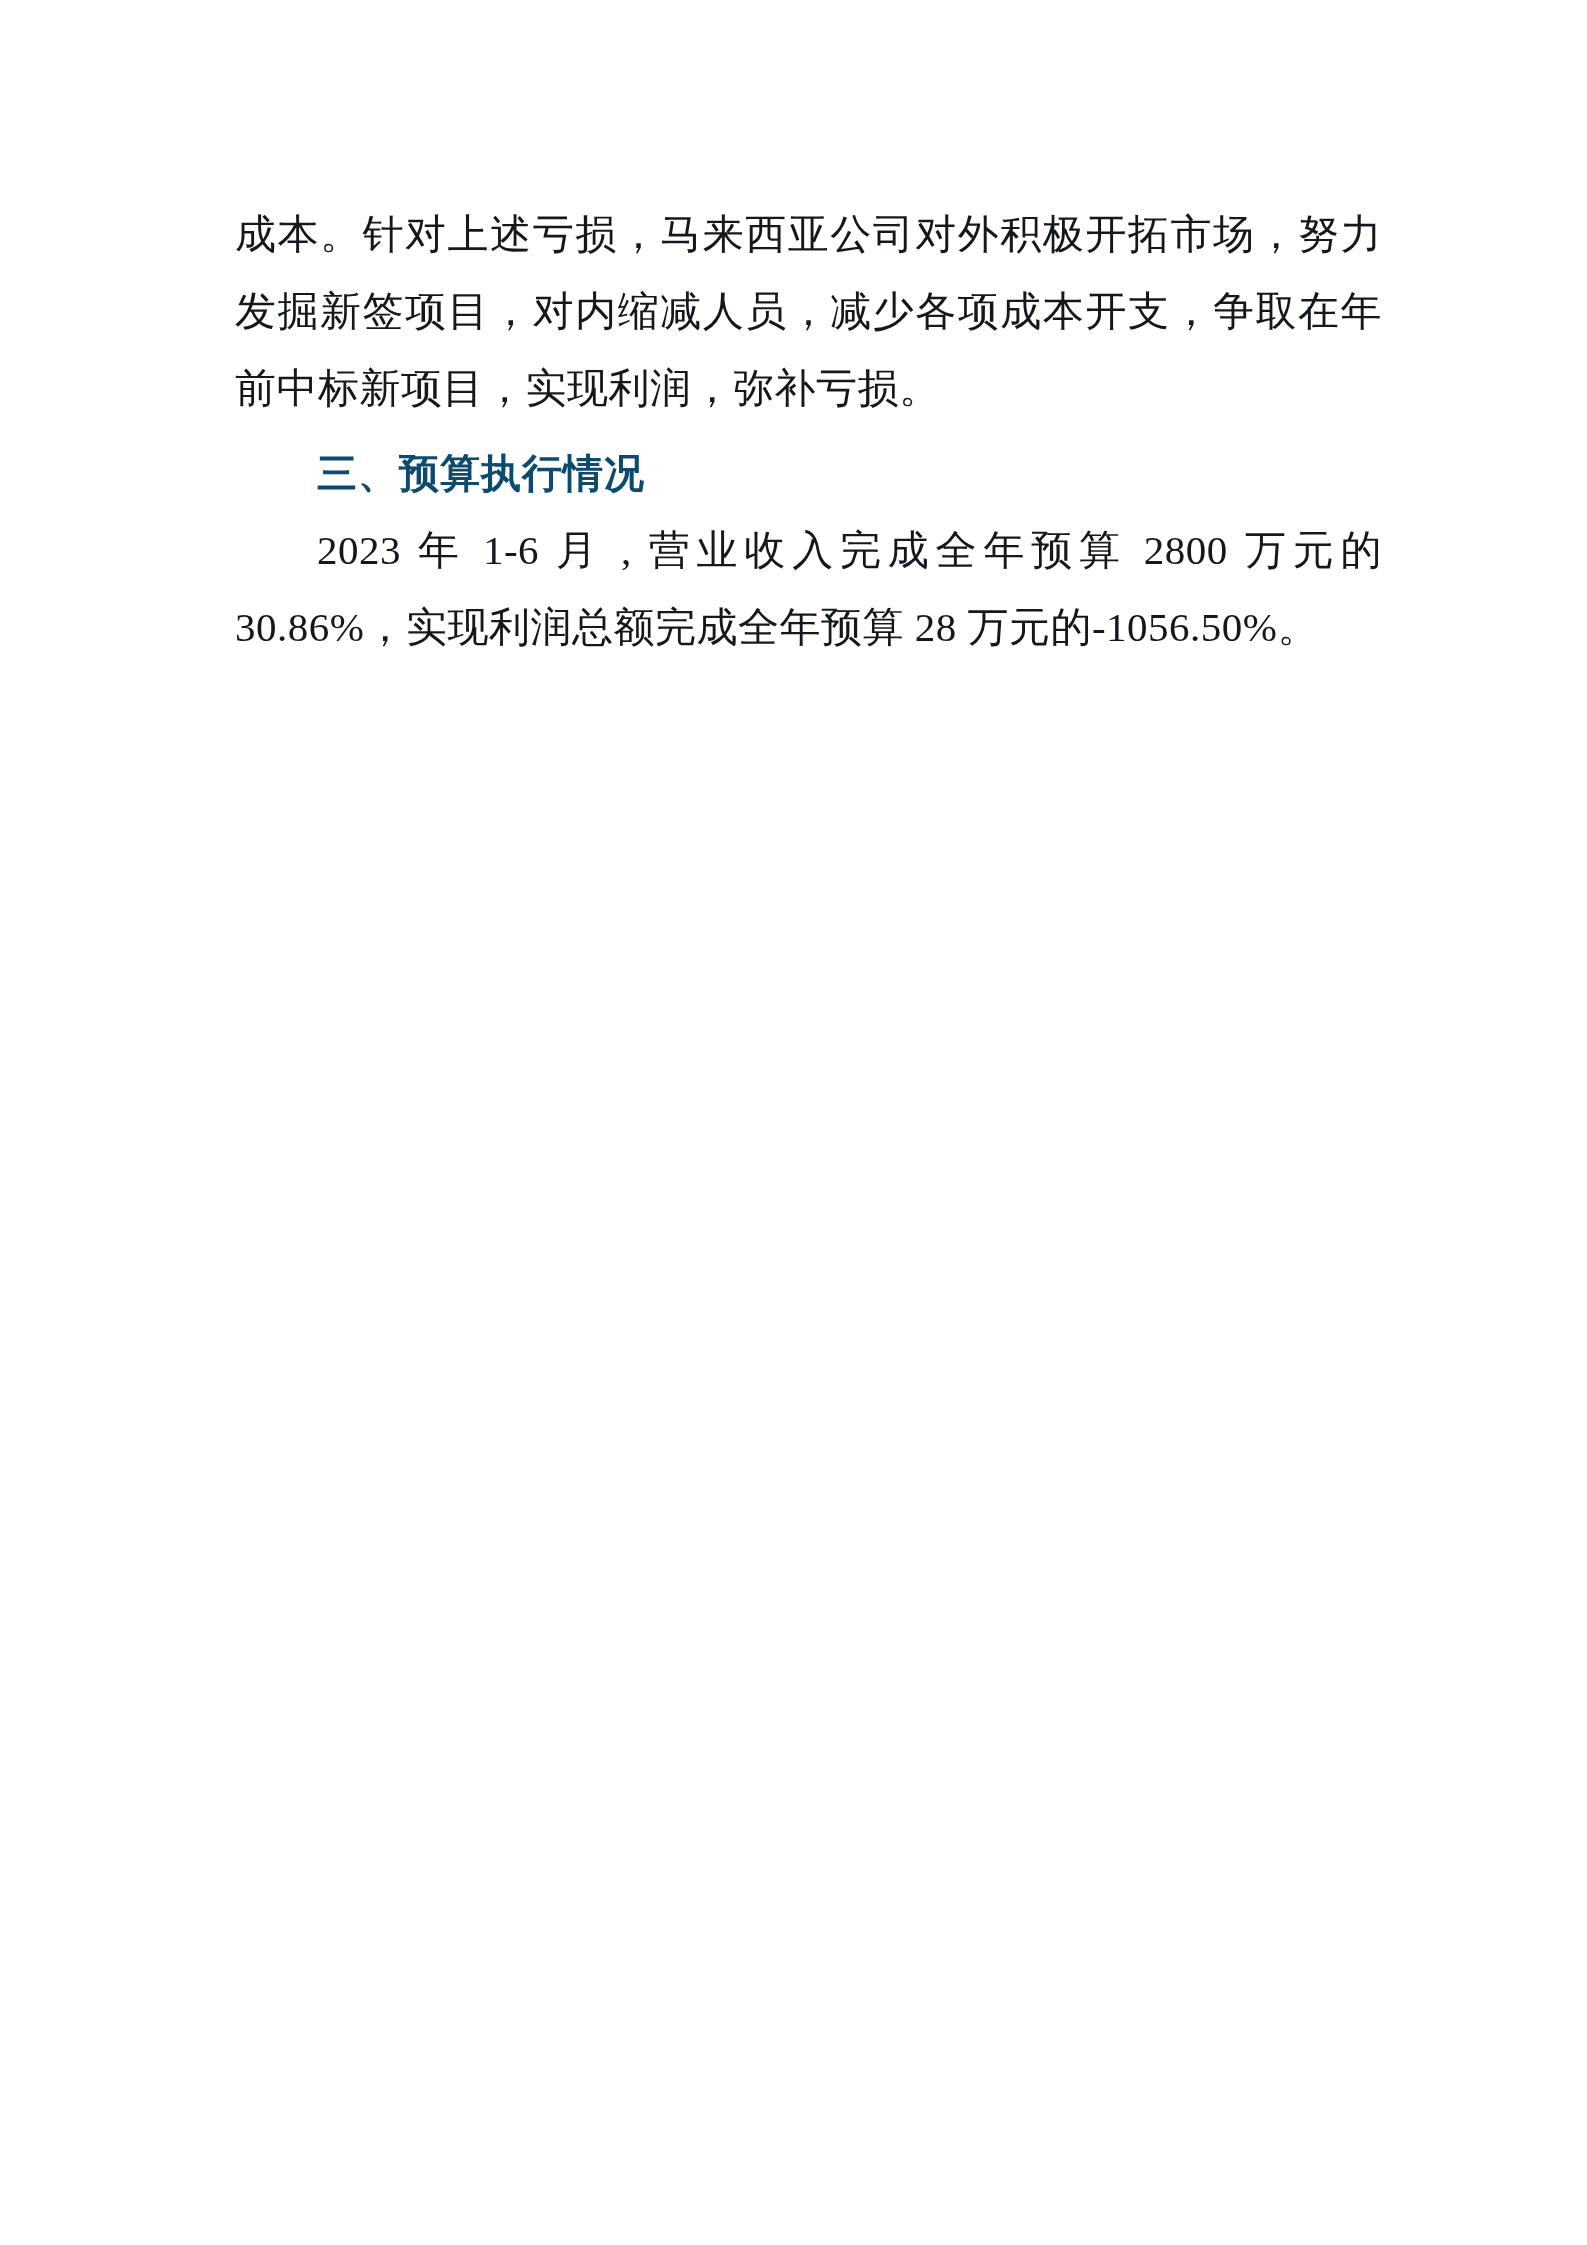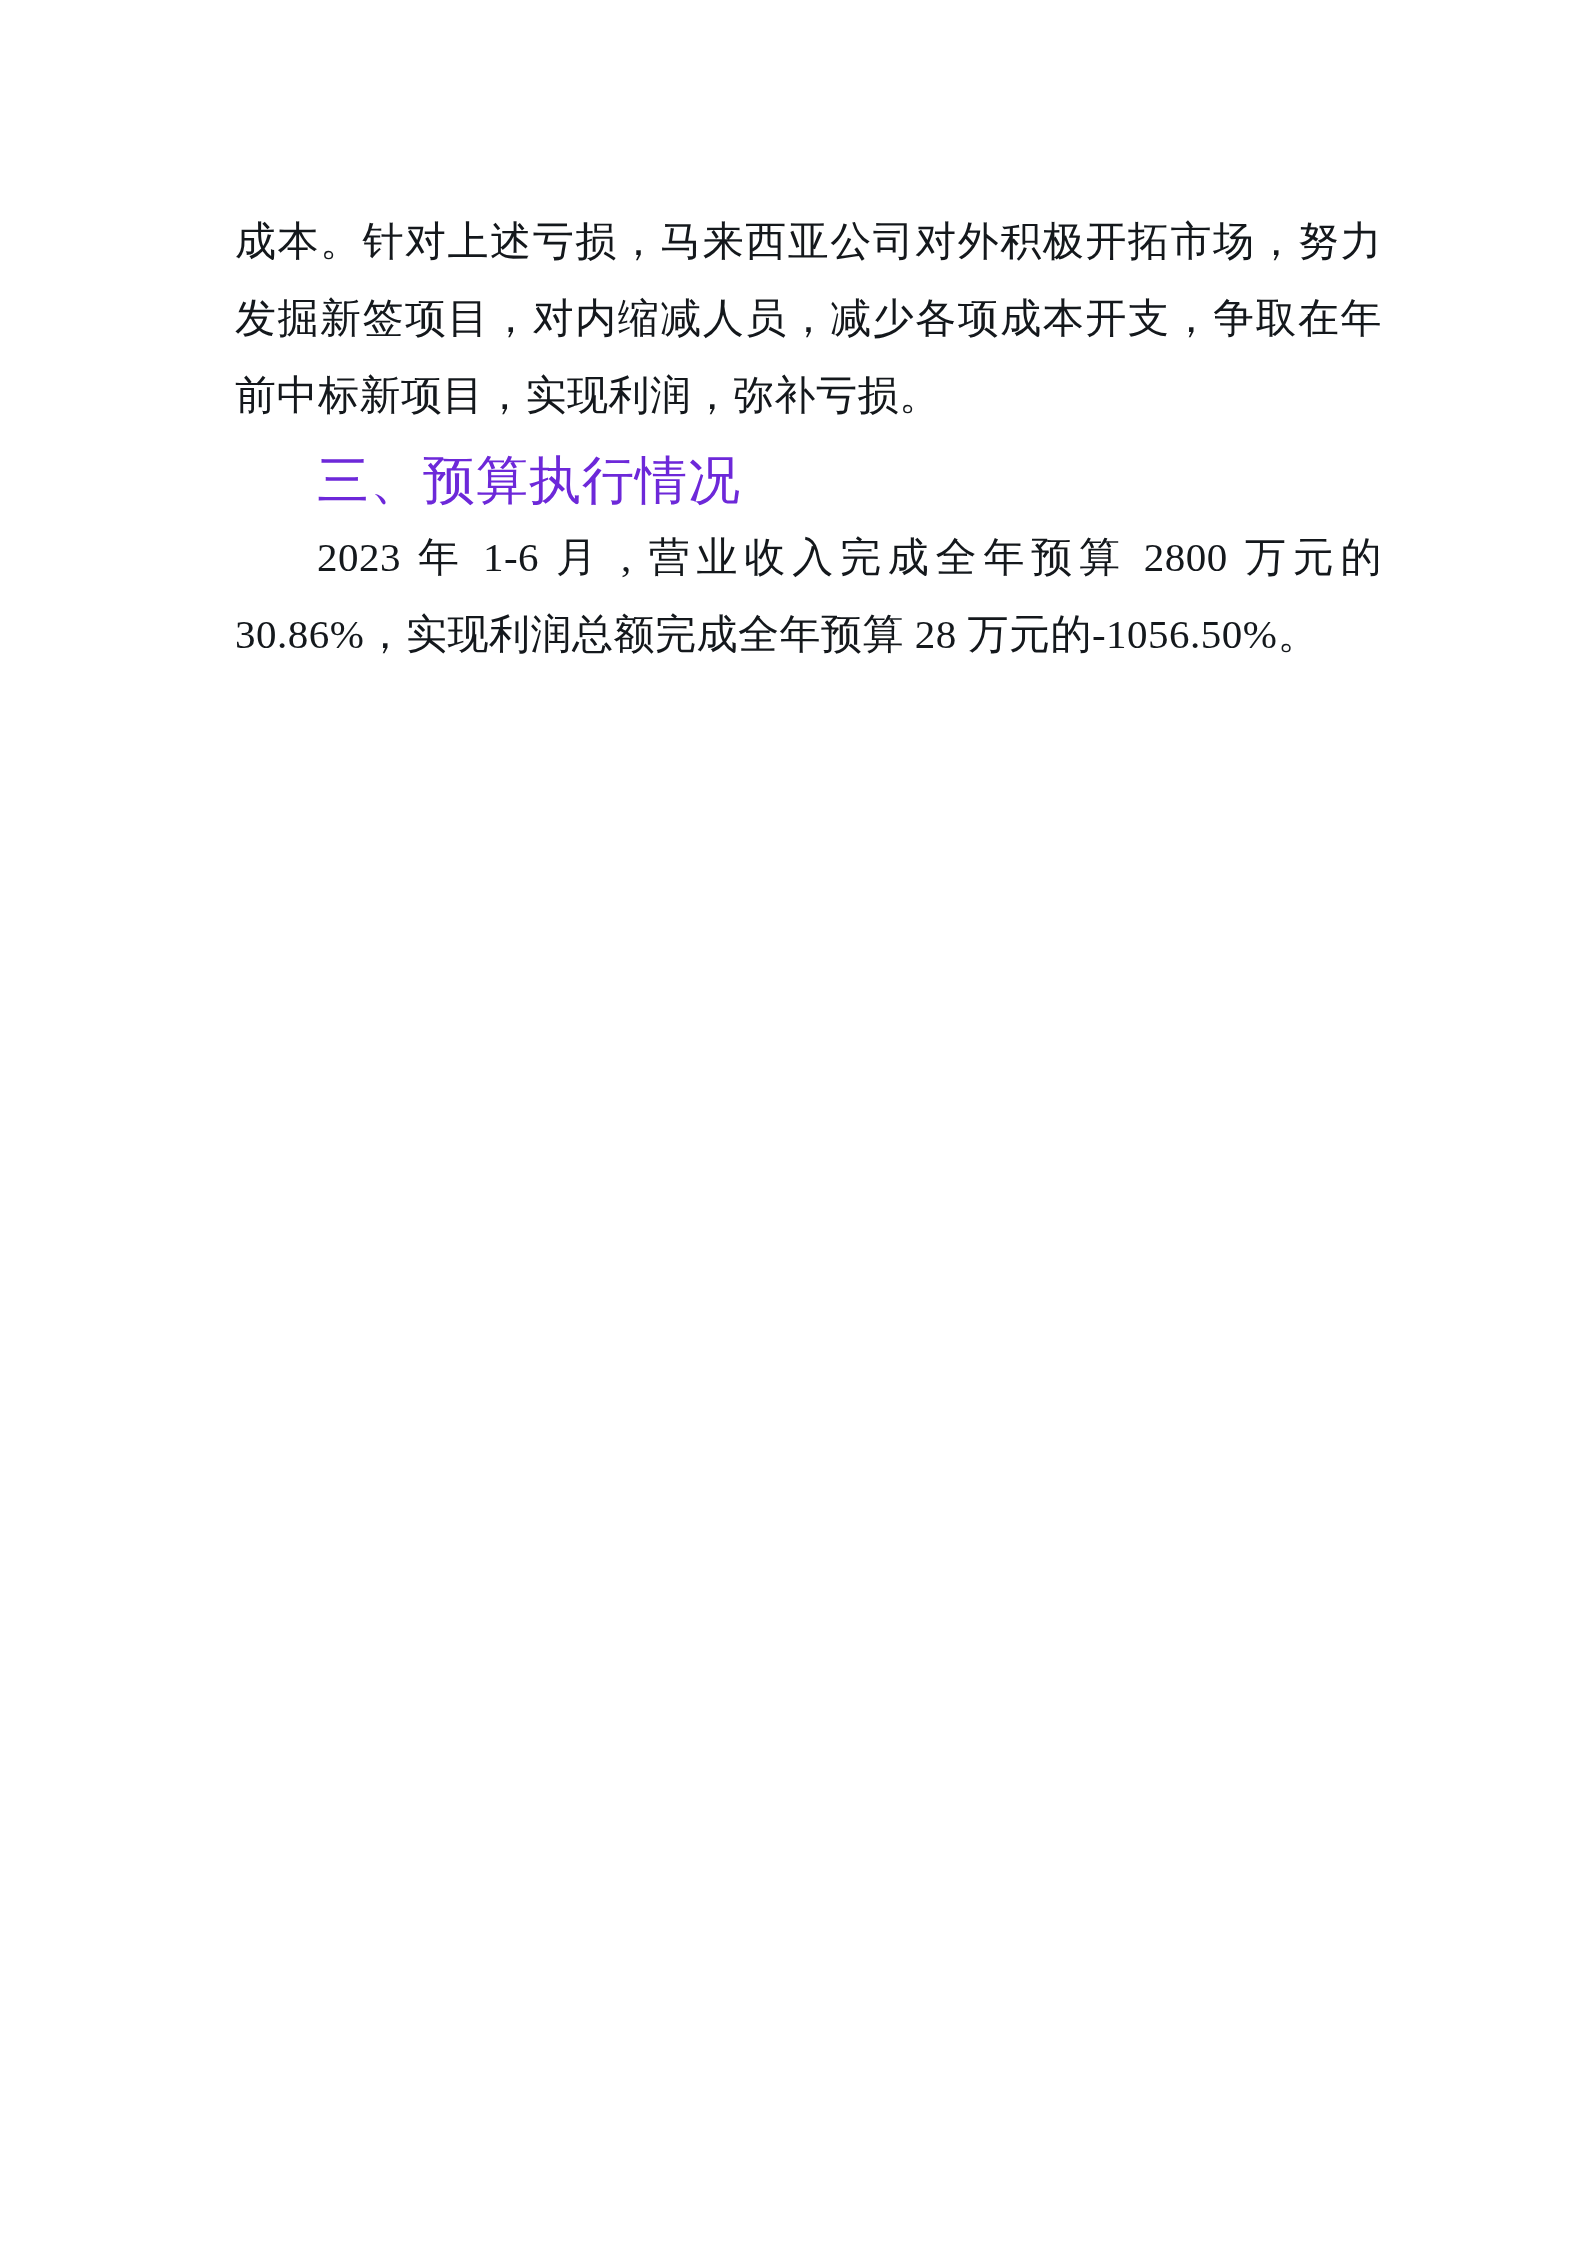--- a/index.html
+++ b/index.html
@@ -10,45 +10,45 @@
   body {
     width: 1587px;
     height: 2245px;
     font-family: "Liberation Serif", "DejaVu Serif", serif;
     color: #111111;
     position: relative;
     overflow: hidden;
   }
   .page {
     position: absolute;
-    top: 13px;
+    top: 6px;
     left: 0;
     width: 1587px;
     height: 1621px;
     box-sizing: border-box;
     padding: 190px 205px 120px 235px;
   }
   .body-text {
     font-size: 41px;
     line-height: 77px;
     text-align: justify;
     text-justify: inter-ideograph;
     letter-spacing: 0.5px;
     color: #14181c;
     margin: 0;
   }
   .indent {
     text-indent: 82px;
   }
   .heading {
     font-family: "DejaVu Sans", "Liberation Sans", sans-serif;
-    font-size: 52px;
-    font-weight: normal;
+    font-size: 40px;
+    font-weight: bold;
     line-height: 77px;
-    color: #6d28d9;
+    color: #0c4a6e;
     margin: 0;
     text-indent: 82px;
     letter-spacing: 1px;
   }
   .spacer-sm { height: 8px; }
   .signature-block {
     margin-top: 258px;
     text-align: right;
     padding-right: 12px;
   }

